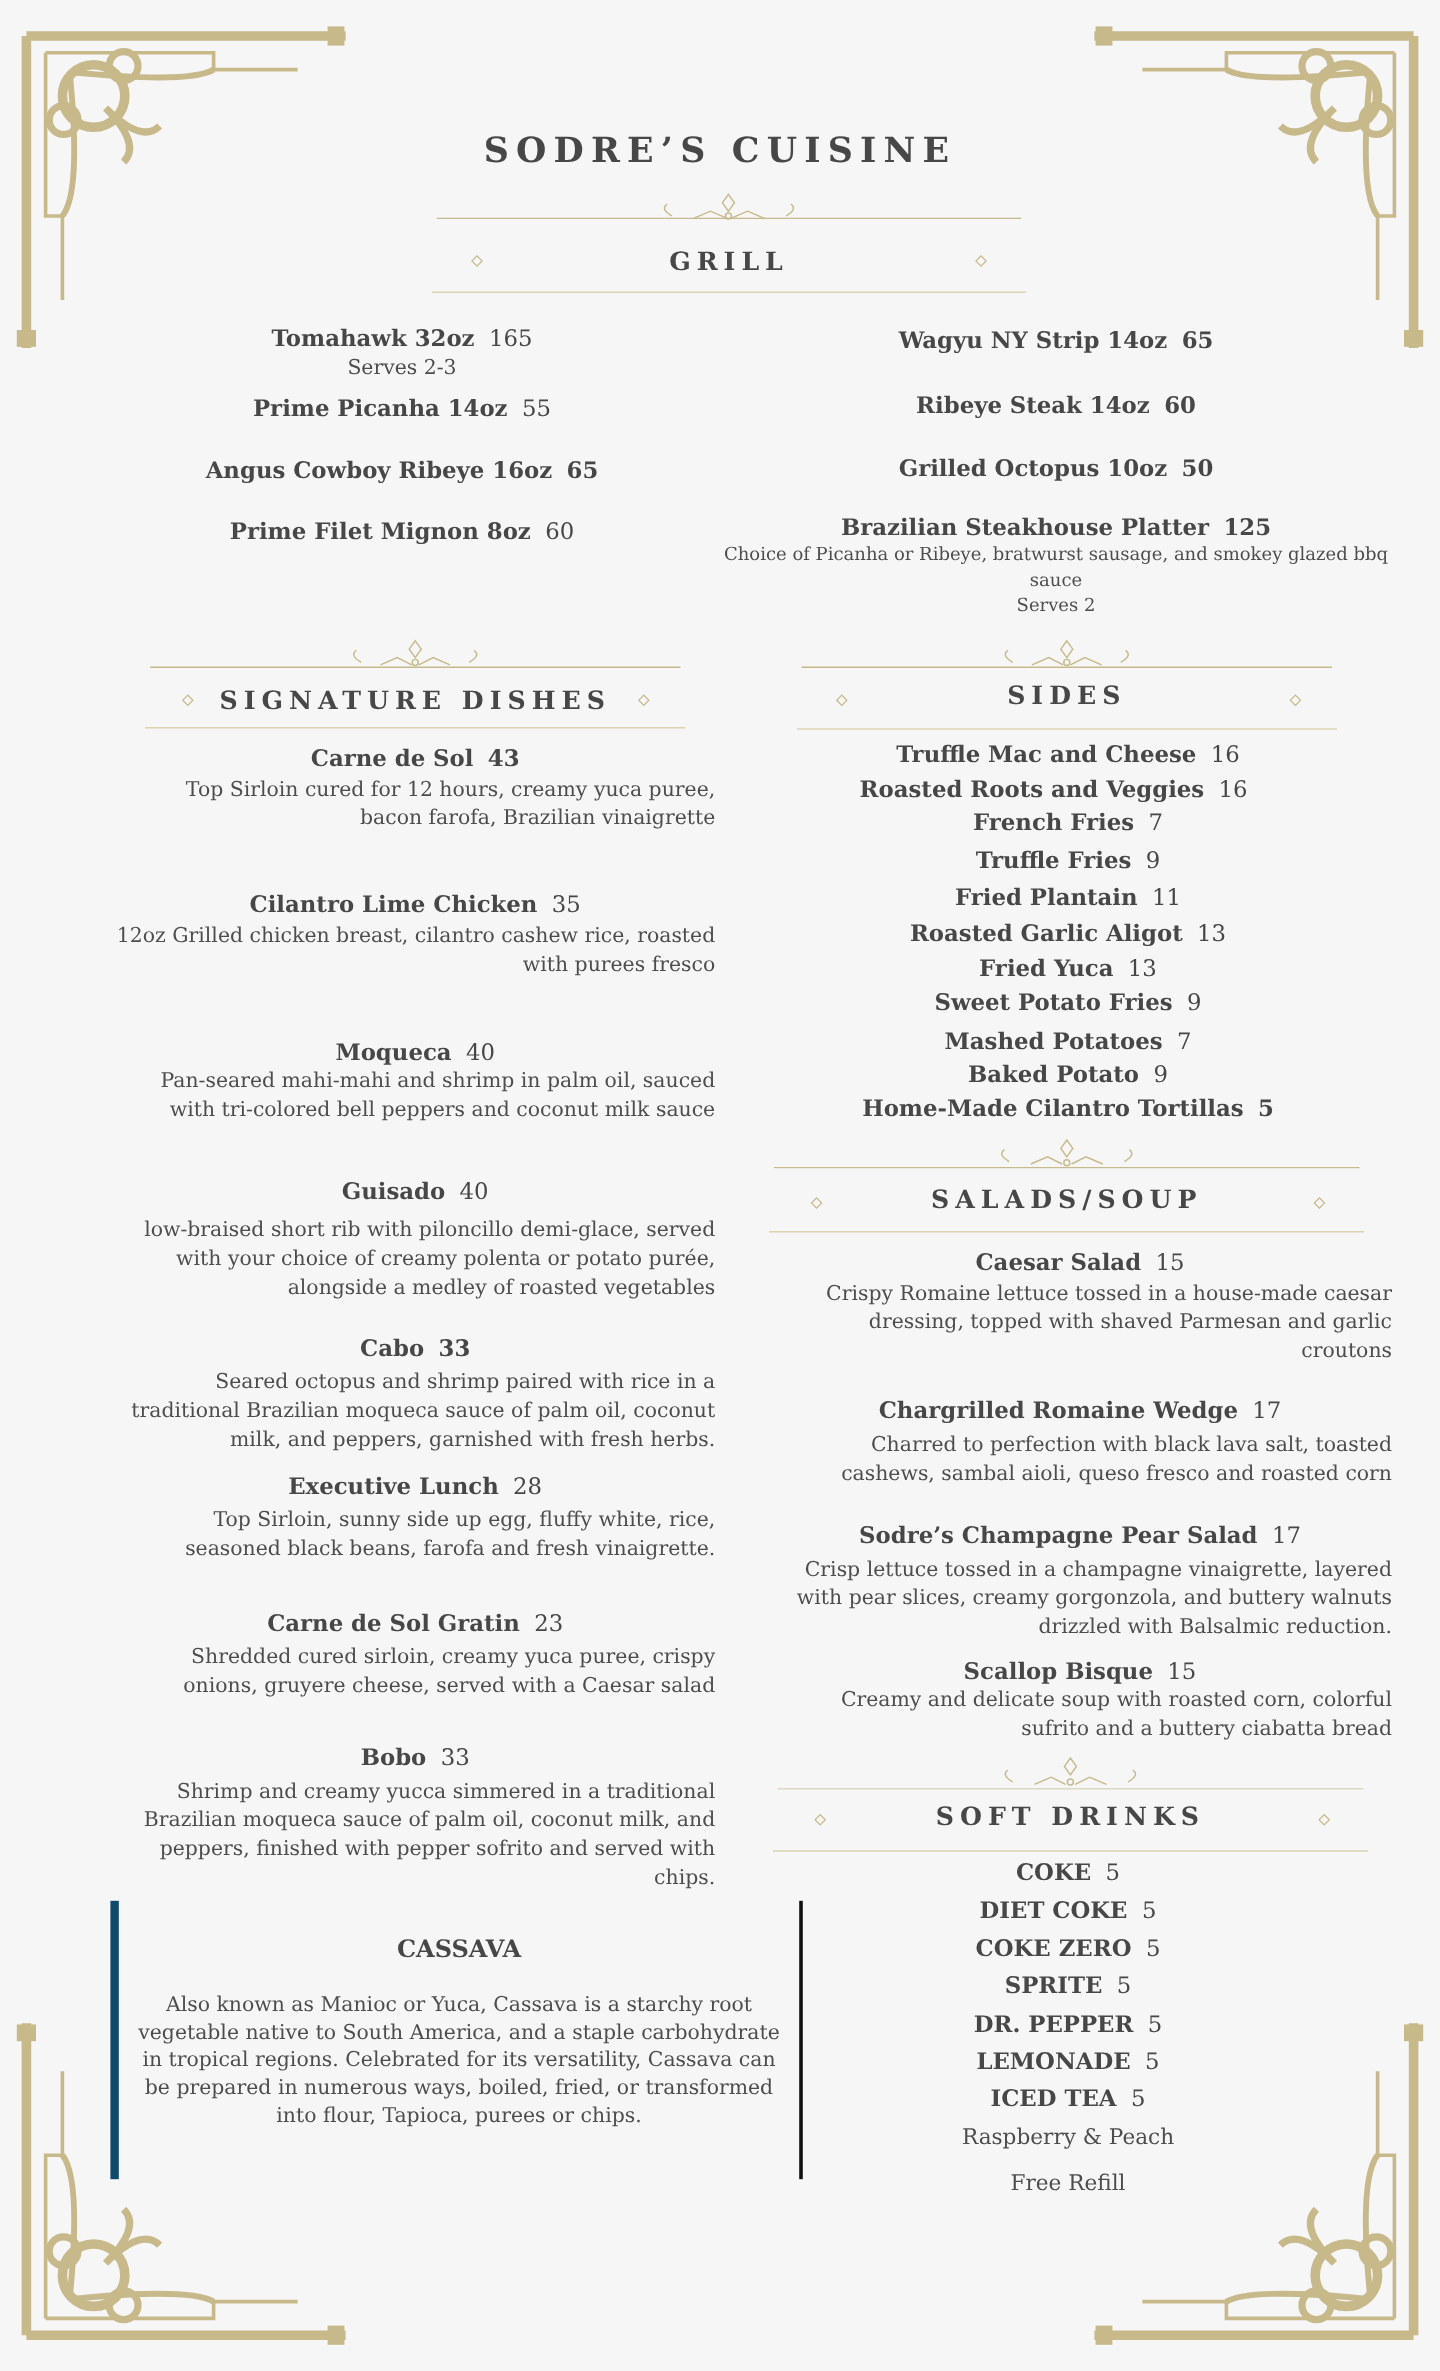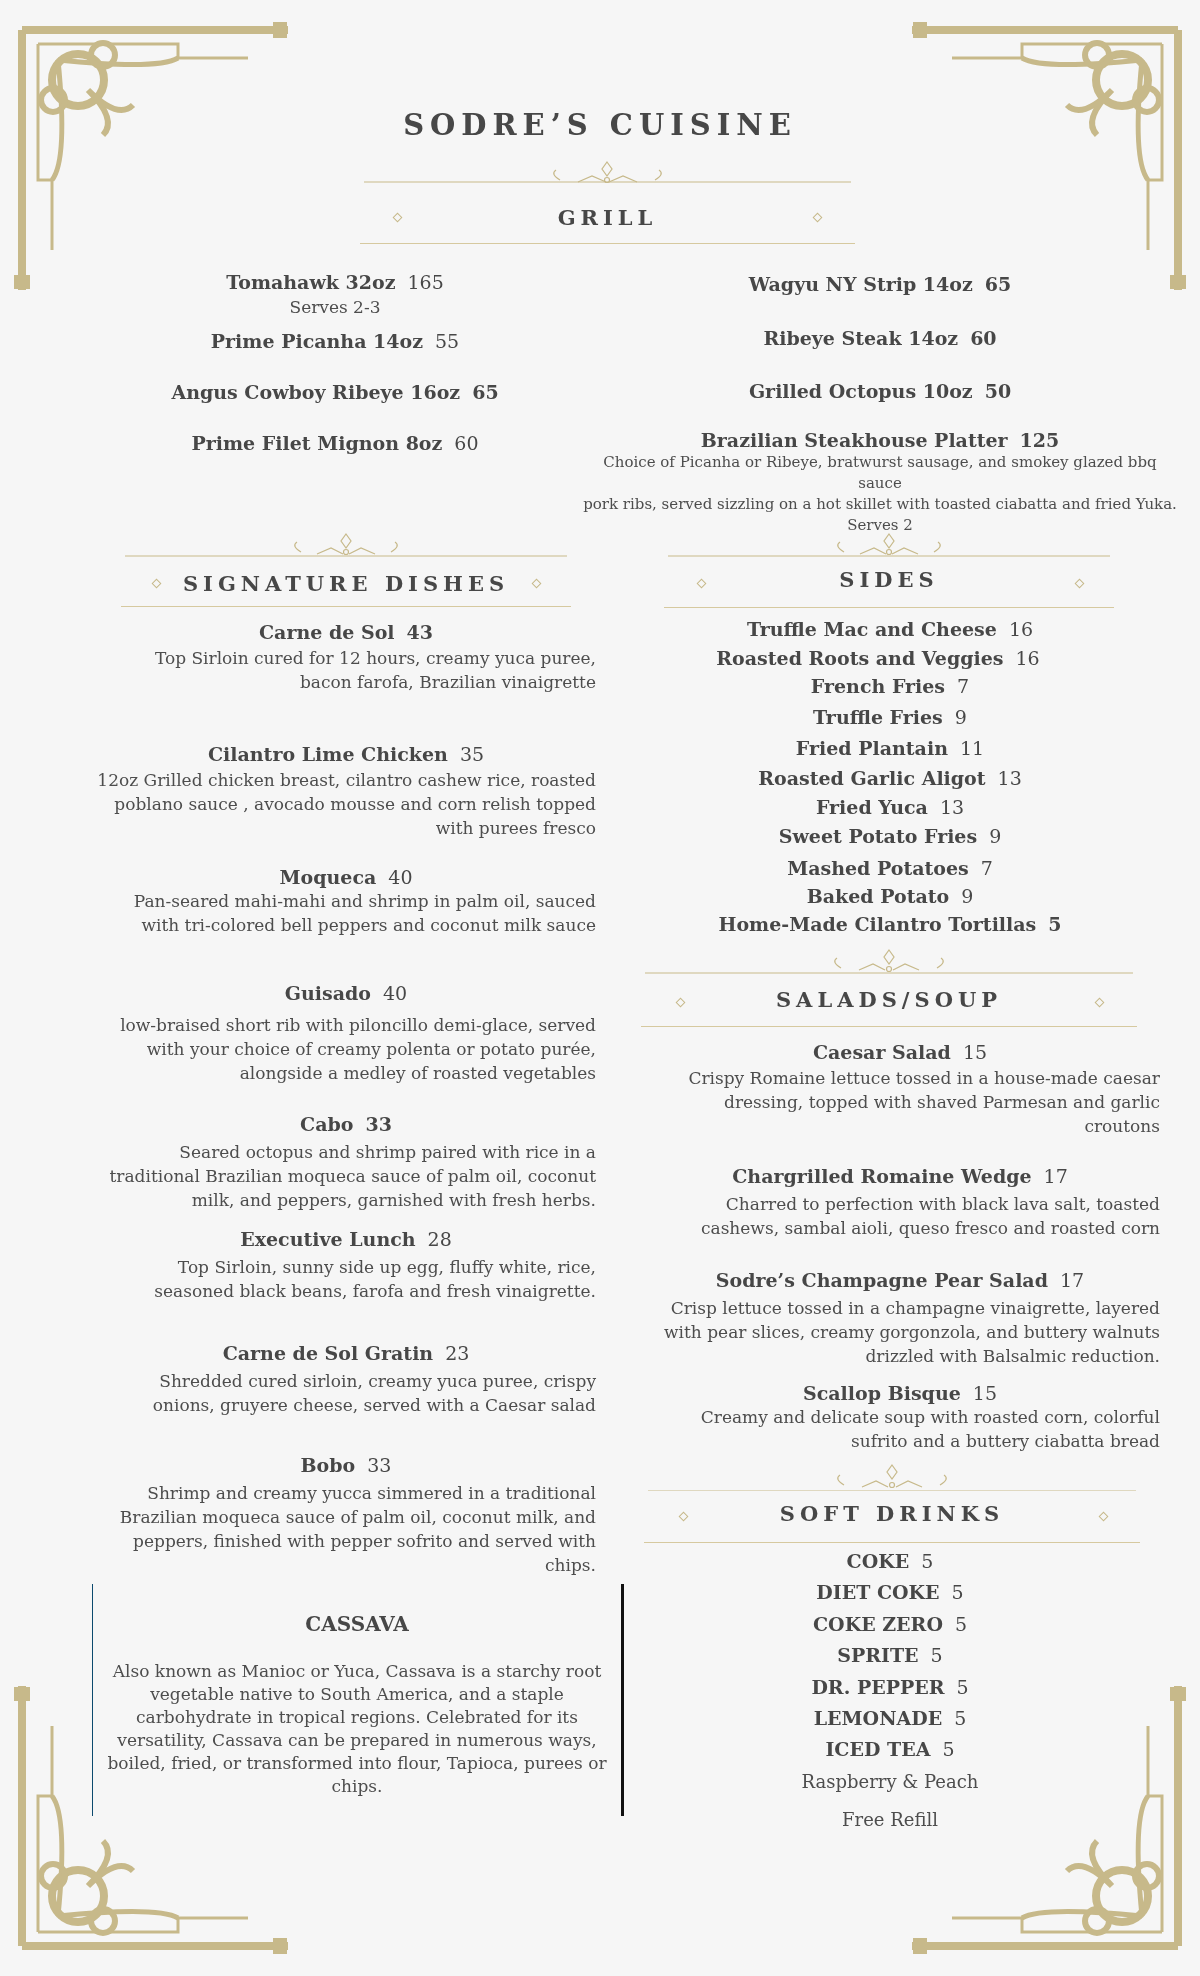--- a/index.html
+++ b/index.html
@@ -27,22 +27,22 @@
 
     .item { position: absolute; text-align: center; }
     .item .row { font-size: 19px; line-height: 24px; }
     .item .name { font-weight: bold; }
     .item .price { font-weight: normal; margin-left: 12px; }
     .item .price.bold { font-weight: bold; }
     .item .desc { font-size: 17px; line-height: 24px; color: #4d4d4d; text-align: right; }
     .item .note { font-size: 17px; line-height: 22px; color: #4d4d4d; }
     .item .small-desc { font-size: 15px; line-height: 21px; color: #4d4d4d; font-family: "DejaVu Serif", serif; }
 
-    .cassava { position: absolute; left: 92px; top: 1584px; width: 532px; height: 232px;
-      border-left: 1px solid #0c4a6e; border-right: 3px solid #111; text-align: center; }
+    .cassava { position: absolute; left: 92px; top: 1584px; width: 577px; height: 232px;
+      border-left: 7px solid #0c4a6e; border-right: 3px solid #111; text-align: center; }
     .cassava .c-title { margin-top: 28px; font-size: 20px; font-weight: bold; }
     .cassava .c-body { margin: 24px 12px 0; font-size: 17px; line-height: 23px; color: #4d4d4d; }
 
     .drink { position: absolute; left: 640px; width: 500px; text-align: center; font-size: 19px; }
     .drink .name { font-weight: bold; }
     .drink .price { margin-left: 12px; }
     .drink-note { position: absolute; left: 640px; width: 500px; text-align: center; font-size: 18px; color: #4d4d4d; }
   </style>
 </head>
 <body>
@@ -155,21 +155,20 @@
 </div>
 <div class="item" style="left:600px; top:326px; width:560px;">
   <div class="row"><span class="name">Ribeye Steak 14oz</span><span class="price bold">60</span></div>
 </div>
 <div class="item" style="left:600px; top:379px; width:560px;">
   <div class="row"><span class="name">Grilled Octopus 10oz</span><span class="price bold">50</span></div>
 </div>
 <div class="item" style="left:580px; top:428px; width:600px;">
   <div class="row"><span class="name">Brazilian Steakhouse Platter</span><span class="price bold">125</span></div>
   <div class="small-desc">Choice of Picanha or Ribeye, bratwurst sausage, and smokey glazed bbq sauce</div>
-  <div class="small-desc">pork ribs, served sizzling on a hot skillet with toasted ciabatta and fried Yuka.</div>
   <div class="small-desc">Serves 2</div>
 </div>
 
 <div class="section-head" style="left:121px; top:532px; width:450px; height:75px;">
   <div class="orn">
       <svg viewBox="0 0 450 30" preserveAspectRatio="none">
         <g fill="none" stroke="#c7b98a" stroke-width="1.2">
           <path d="M4 24 H446"></path>
           <path d="M180 20 Q170 14 176 10 M270 20 Q280 14 274 10"></path>
           <path d="M196 22 L210 16 L222 22 M228 22 L240 16 L254 22"></path>
@@ -185,21 +184,20 @@
 </div>
 
 <div class="item" style="left:96px; top:620px; width:500px;">
   <div class="row"><span class="name">Carne de Sol</span><span class="price bold">43</span></div>
   <div class="desc" style="margin-top:2px;">Top Sirloin cured for 12 hours, creamy yuca puree,</div>
   <div class="desc">bacon farofa, Brazilian vinaigrette</div>
 </div>
 <div class="item" style="left:96px; top:742px; width:500px;">
   <div class="row"><span class="name">Cilantro Lime Chicken</span><span class="price">35</span></div>
   <div class="desc" style="margin-top:2px;">12oz  Grilled chicken breast, cilantro cashew rice, roasted</div>
-  <div class="desc">poblano sauce , avocado mousse and corn relish topped</div>
   <div class="desc">with purees fresco</div>
 </div>
 <div class="item" style="left:96px; top:865px; width:500px;">
   <div class="row"><span class="name">Moqueca</span><span class="price">40</span></div>
   <div class="desc">Pan-seared mahi-mahi and shrimp in palm oil, sauced</div>
   <div class="desc">with tri-colored bell peppers and coconut milk sauce</div>
 </div>
 <div class="item" style="left:96px; top:981px; width:500px;">
   <div class="row"><span class="name">Guisado</span><span class="price">40</span></div>
   <div class="desc" style="margin-top:8px;">low-braised short rib with piloncillo demi-glace, served</div>

